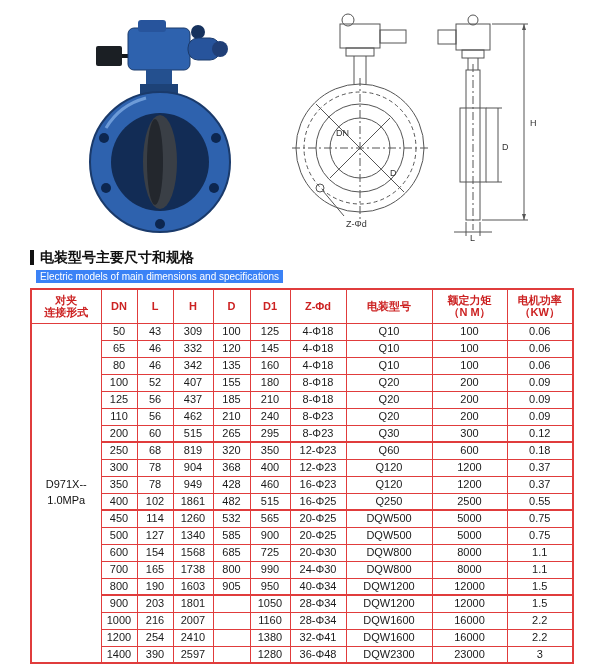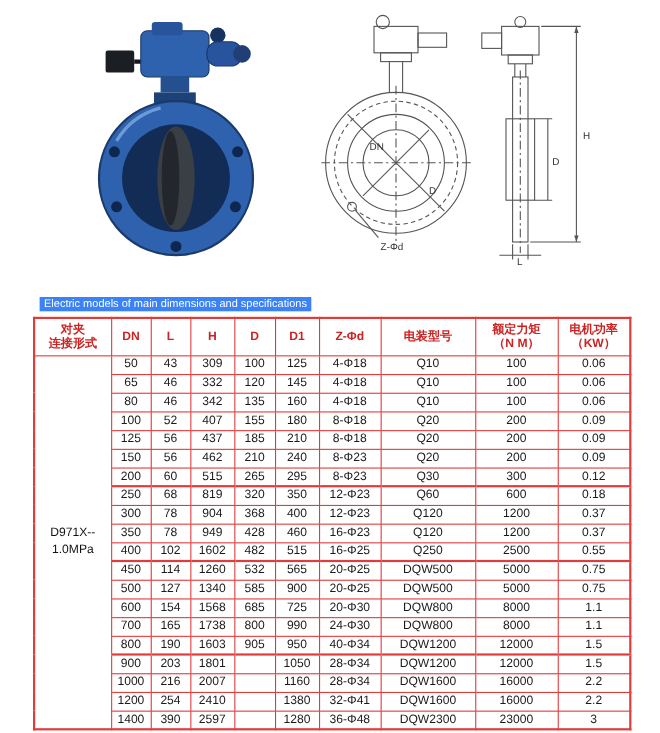--- a/index.html
+++ b/index.html
@@ -141,21 +141,21 @@
         <line x1="50" y1="212" x2="50" y2="226"></line>
         <line x1="24" y1="222" x2="62" y2="222"></line>
       </g>
       <text class="dim-label" x="100" y="116">H</text>
       <text class="dim-label" x="72" y="140">D</text>
       <text class="dim-label" x="40" y="231">L</text>
     </svg>
   </div>
 
   <div class="heading">
-    <br>
+    <div class="title">电装型号主要尺寸和规格</div><br>
     <div class="subtitle">Electric models of main dimensions and specifications</div>
   </div>
 
   <div class="table-wrap">
     <table class="spec">
       <colgroup>
         <col class="c0">
           <col class="c1">
           <col class="c2">
           <col class="c3">
@@ -231,21 +231,21 @@
             <td>56</td>
             <td>437</td>
             <td>185</td>
             <td>210</td>
             <td>8-Φ18</td>
             <td>Q20</td>
             <td>200</td>
             <td>0.09</td>
           </tr>
           <tr>
-            <td>150</td>
+            <td>110</td>
             <td>56</td>
             <td>462</td>
             <td>210</td>
             <td>240</td>
             <td>8-Φ23</td>
             <td>Q20</td>
             <td>200</td>
             <td>0.09</td>
           </tr>
           <tr class="group-end">
@@ -288,21 +288,21 @@
             <td>428</td>
             <td>460</td>
             <td>16-Φ23</td>
             <td>Q120</td>
             <td>1200</td>
             <td>0.37</td>
           </tr>
           <tr class="group-end">
             <td>400</td>
             <td>102</td>
-            <td>1602</td>
+            <td>1861</td>
             <td>482</td>
             <td>515</td>
             <td>16-Φ25</td>
             <td>Q250</td>
             <td>2500</td>
             <td>0.55</td>
           </tr>
           <tr>
             <td>450</td>
             <td>114</td>

